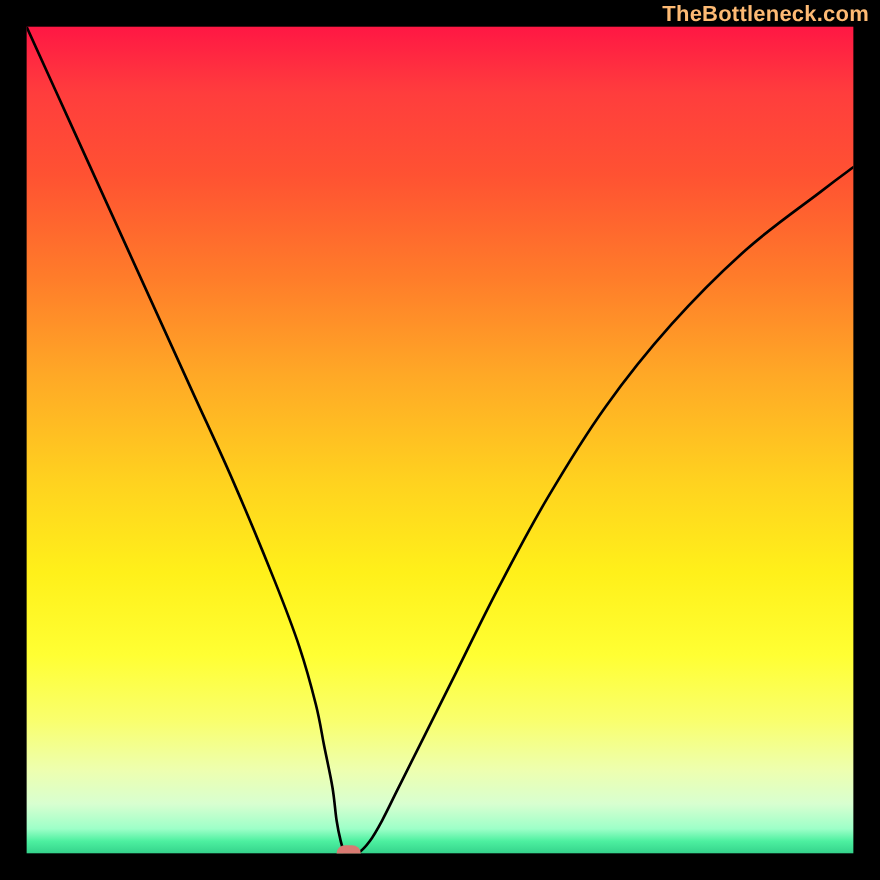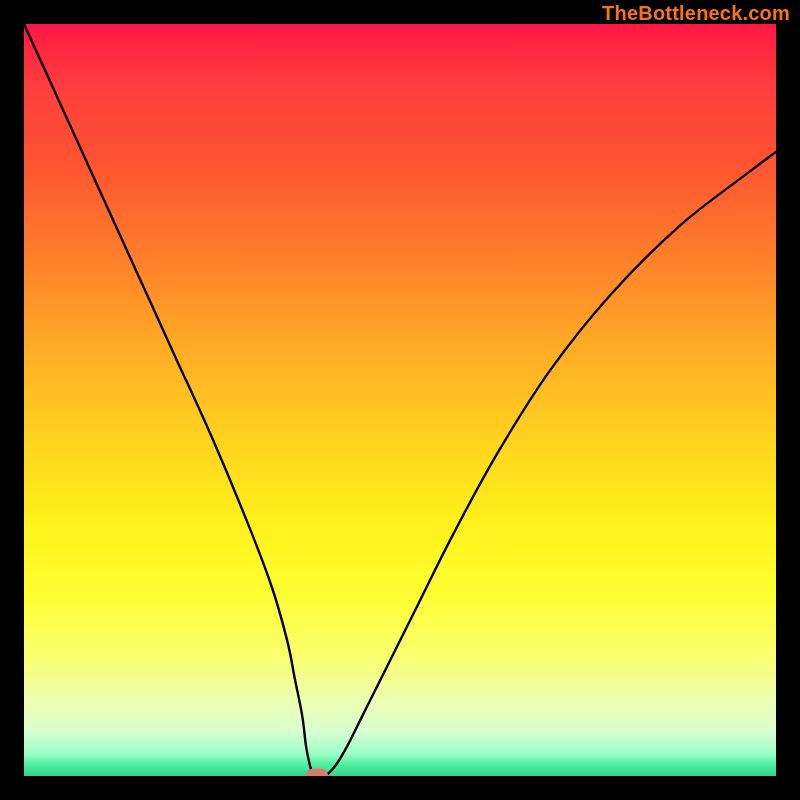--- a/index.html
+++ b/index.html
@@ -59,21 +59,21 @@
     background: #d97a72;
     transform: translate(-50%, -50%);
   }
   .watermark {
     position: absolute;
     top: 2px;
     right: 10px;
     font-family: Arial, Helvetica, sans-serif;
     font-size: 20px;
     font-weight: 600;
-    color: #f97316;
+    color: #fdba74;
     letter-spacing: 0.2px;
   }
 </style>
 </head>
 <body>
 
 <div class="frame">
   <div class="plot">
     <div class="gradient"></div>
     <svg class="curve" viewBox="0 0 752 752" preserveAspectRatio="none">

